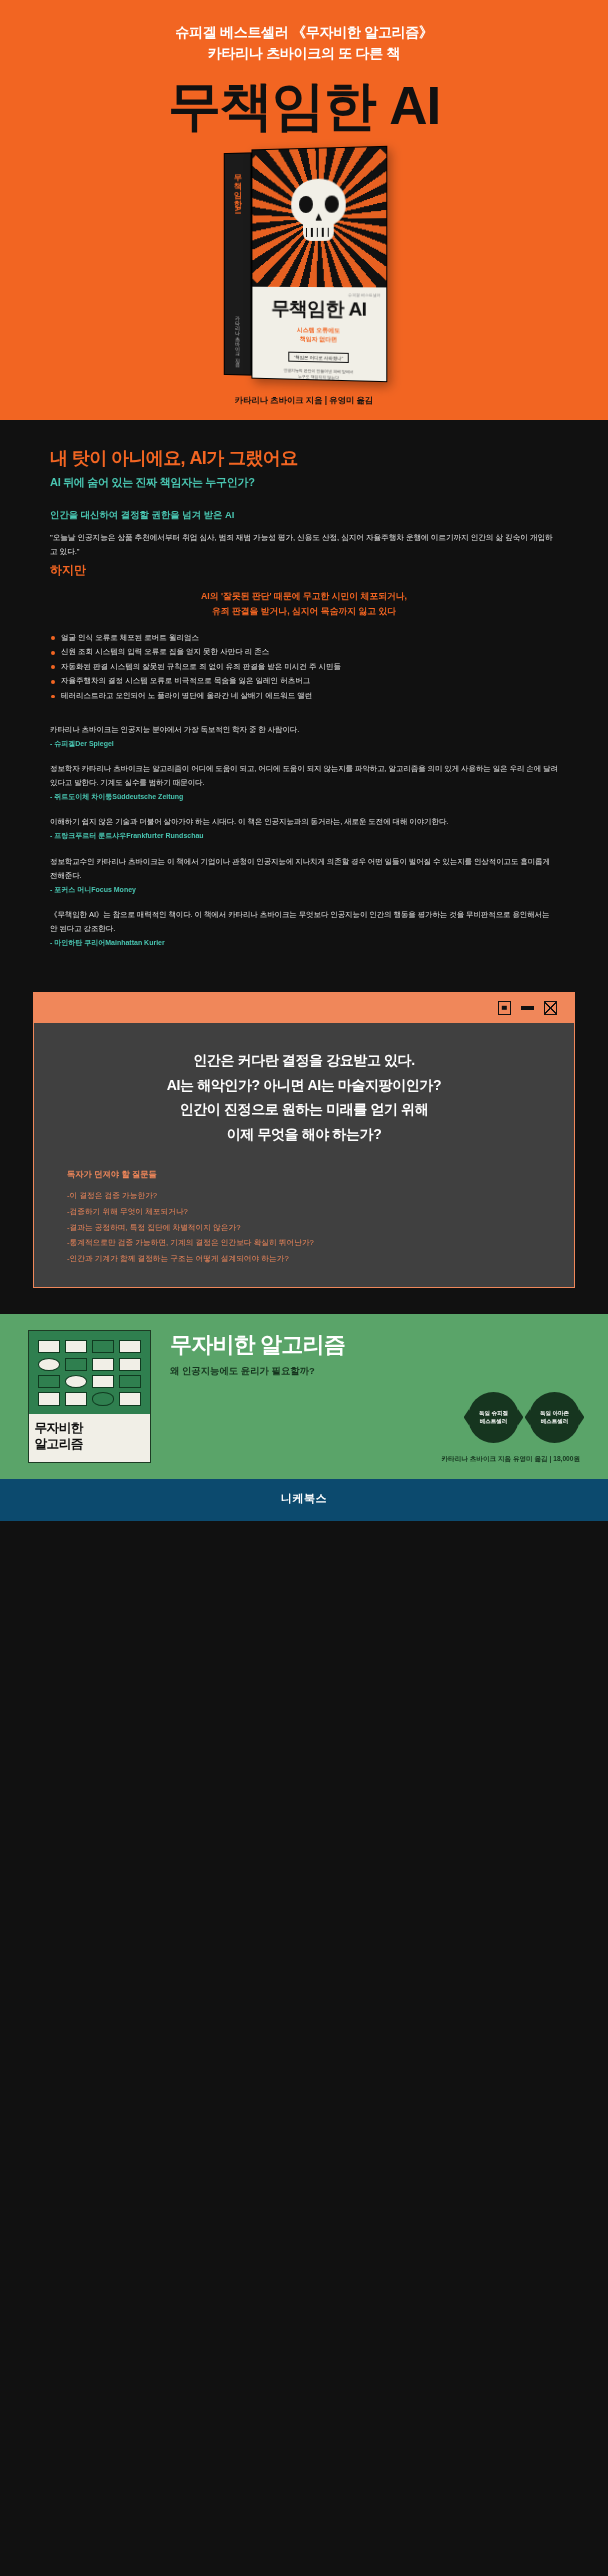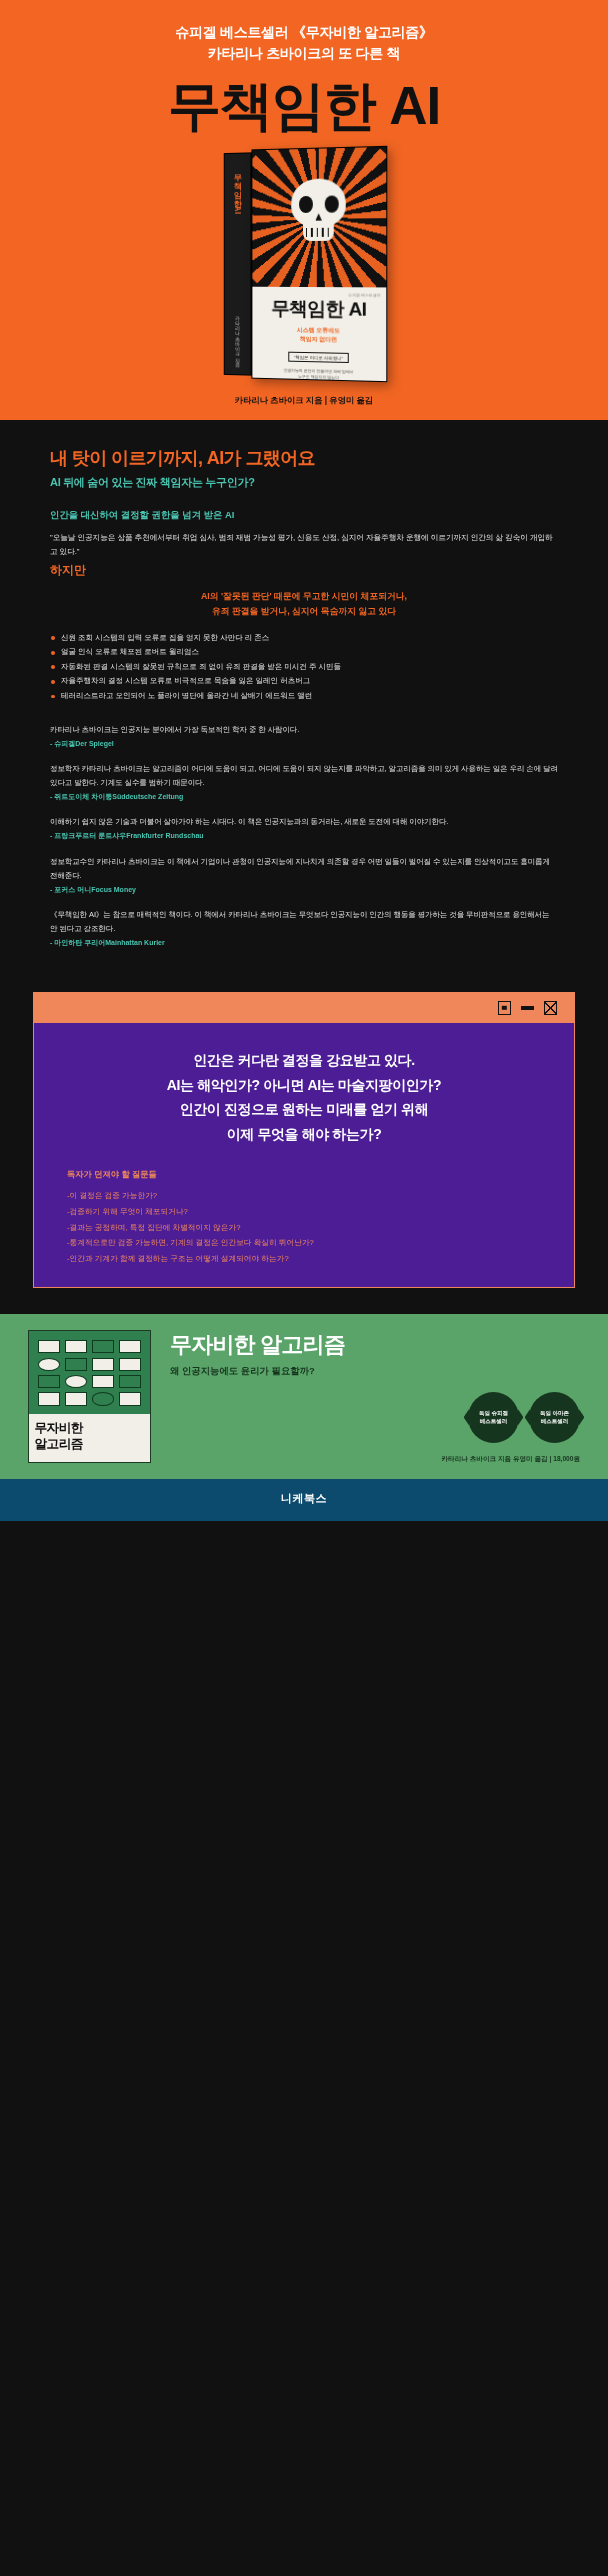--- a/index.html
+++ b/index.html
@@ -261,21 +261,21 @@
     margin-top: 2.2px;
     color: #49c5b1;
     font-size: 7px;
     font-weight: bold;
   }
 
   
   .panel-wrap { padding: 8.8px 33px 26.5px 33px; background: #111111; }
   .panel {
     border: 1.7px solid #f0875a;
-    background: #4c1d95;
+    background: #404040;
     padding: 0 0 20px 0;
   }
   .panel-bar {
     background: #f0875a;
     height: 30px;
     display: flex;
     align-items: center;
     justify-content: flex-end;
     gap: 10px;
     padding-right: 16.6px;
@@ -475,35 +475,35 @@
             
           </div>
         </div>
       </div>
     </div>
 
     <div class="hero-author">카타리나 츠바이크 지음 | 유영미 옮김</div>
   </section>
 
   <section class="dark">
-    <div class="headline">내 탓이 이르기까지, AI가 그랬어요</div>
+    <div class="headline">내 탓이 아니에요, AI가 그랬어요</div>
     <div class="headline2">AI 뒤에 숨어 있는 진짜 책임자는 누구인가?</div>
 
     <div class="lead-tag">인간을 대신하여 결정할 권한을 넘겨 받은 AI</div>
     <div class="quote">"오늘날 인공지능은 상품 추천에서부터 취업 심사, 범죄 재범 가능성 평가, 신용도 산정, 심지어 자율주행차 운행에 이르기까지 인간의 삶 깊숙이 개입하고 있다."</div>
 
     <div class="but">하지만</div>
     <div class="claim">
       <div>AI의 '잘못된 판단' 때문에 무고한 시민이 체포되거나,</div>
       <div>유죄 판결을 받거나, 심지어 목숨까지 잃고 있다</div>
     </div>
 
     <ul class="bullets">
+      <li>얼굴 인식 오류로 체포된 로버트 윌리엄스</li>
       <li>신원 조회 시스템의 입력 오류로 집을 얻지 못한 사만다 리 존스</li>
-      <li>얼굴 인식 오류로 체포된 로버트 윌리엄스</li>
       <li>자동화된 판결 시스템의 잘못된 규칙으로 죄 없이 유죄 판결을 받은 미시건 주 시민들</li>
       <li>자율주행차의 결정 시스템 오류로 비극적으로 목숨을 잃은 일레인 허츠버그</li>
       <li>테러리스트라고 오인되어 노 플라이 명단에 올라간 네 살배기 에드워드 앨런</li>
     </ul>
 
     <div class="blurbs">
       <div class="blurb">
         <div class="blurb-text">카타리나 츠바이크는 인공지능 분야에서 가장 독보적인 학자 중 한 사람이다.</div>
         <div class="blurb-src">- 슈피겔Der Spiegel</div>
       </div>

